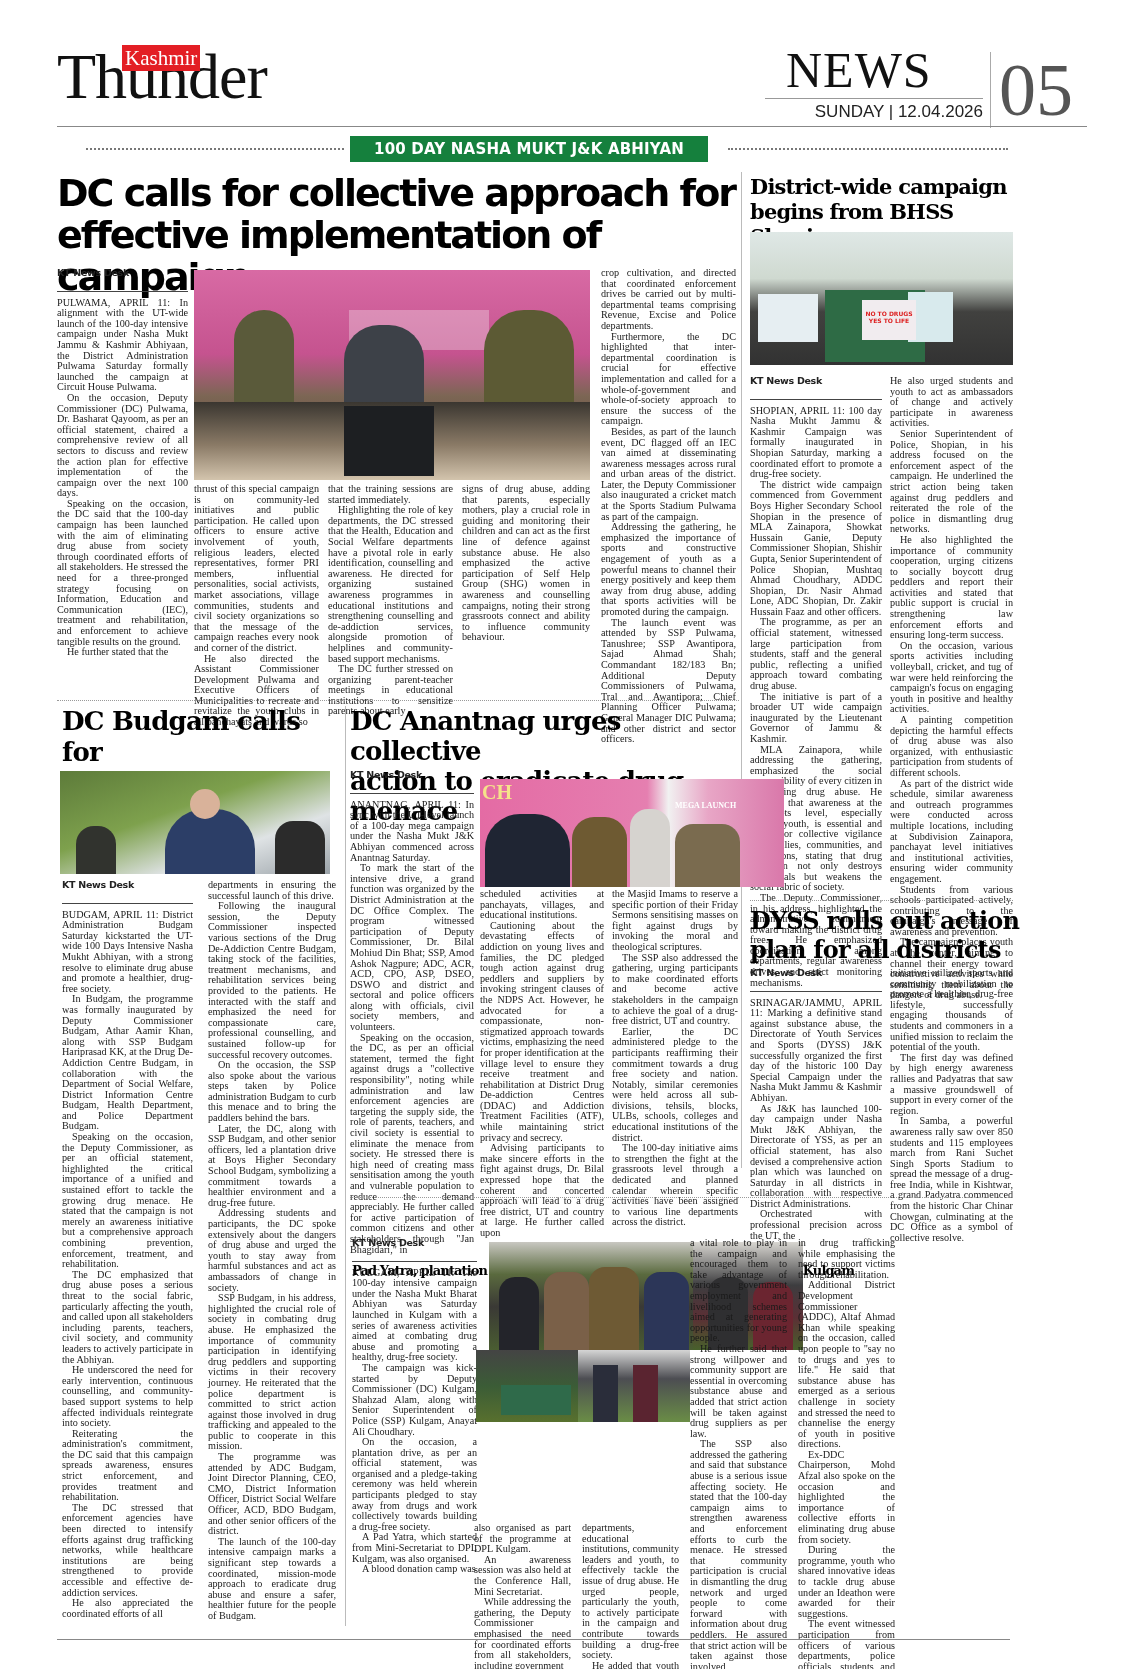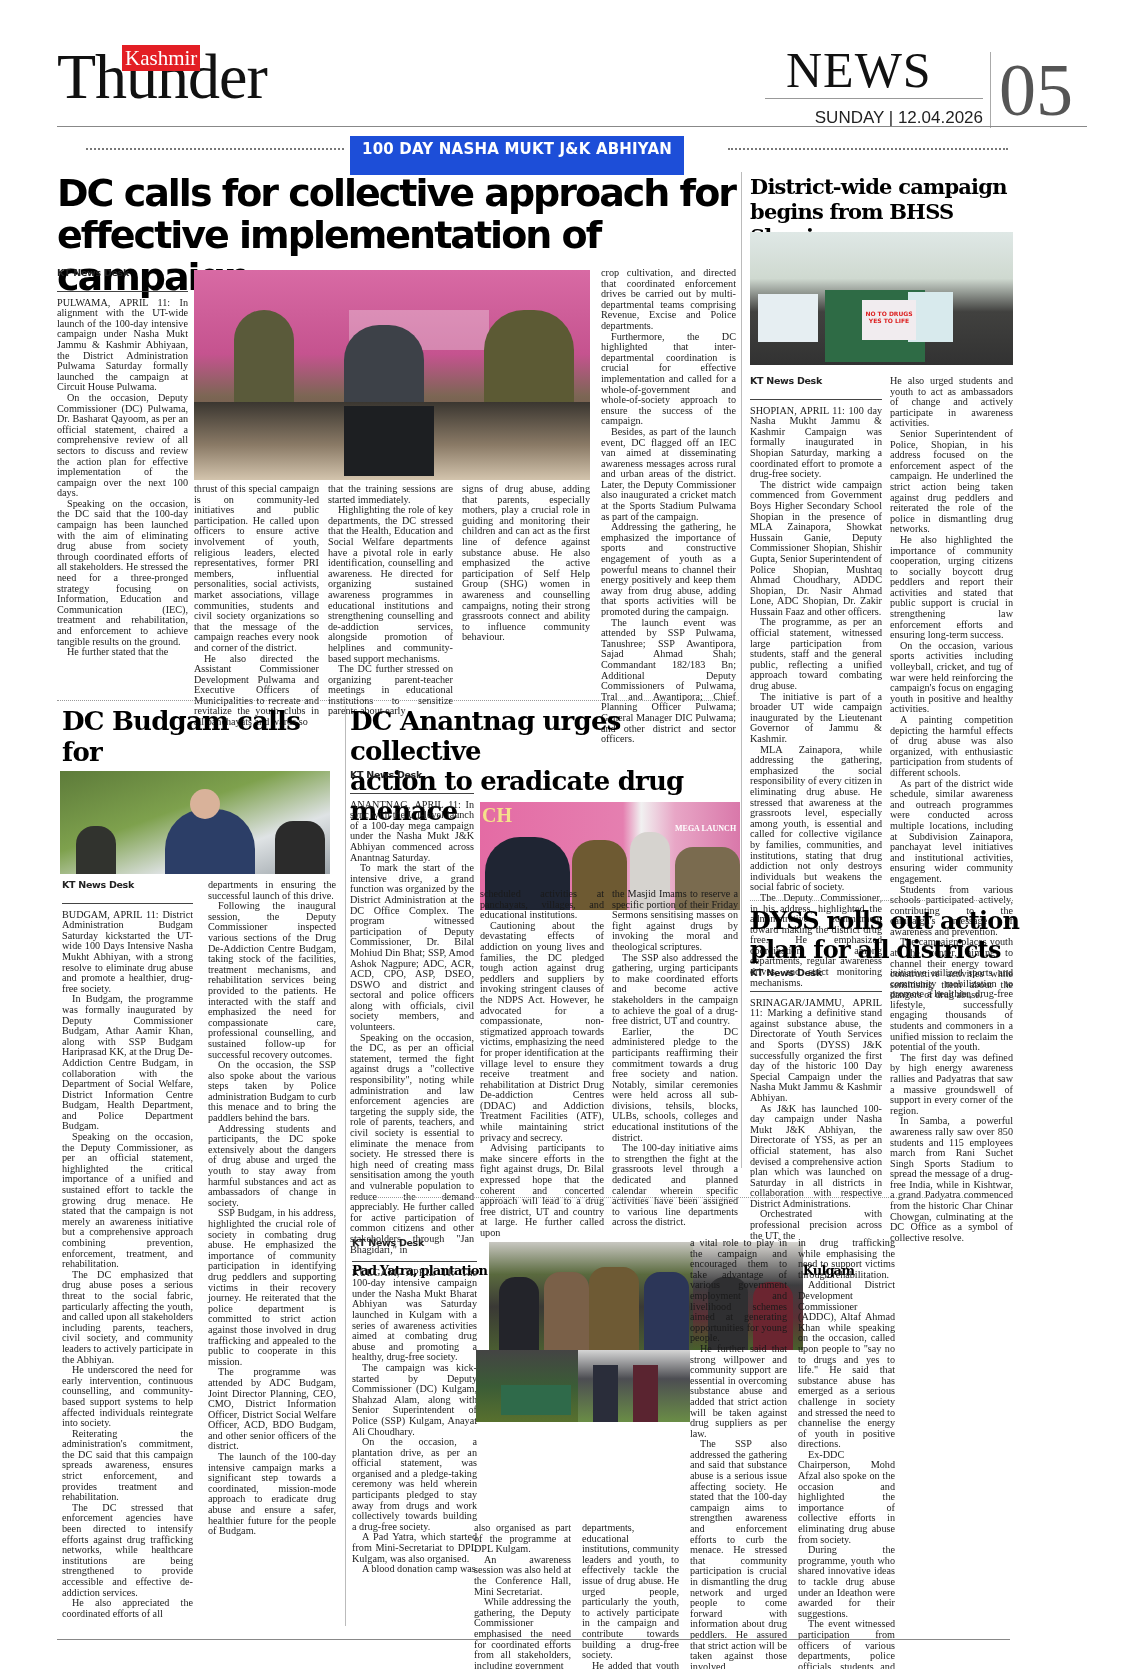--- a/index.html
+++ b/index.html
@@ -4,23 +4,23 @@
 <style>
 *{box-sizing:border-box;margin:0;padding:0}
 html,body{width:1140px;height:1669px;background:#fff;overflow:hidden}
 body{position:relative;font-family:"DejaVu Serif",serif;color:#1a1a1a}
 .abs{position:absolute}
 
 .logo-kashmir{position:absolute;left:122px;top:45px;background:#e31e24;color:#fff;font-family:"Liberation Serif",serif;font-size:21px;line-height:26px;padding:0 3px;z-index:2}
 .logo-thunder{position:absolute;left:57px;top:40px;font-family:"Liberation Serif",serif;font-size:64px;line-height:74px;letter-spacing:-1px;color:#111}
 .mast-rule{position:absolute;left:57px;top:126px;width:1030px;height:1px;background:#888}
 .news-word{position:absolute;left:786px;top:44px;font-family:"Liberation Serif",serif;font-size:50px;line-height:52px;color:#111;letter-spacing:1px}
-.news-date{position:absolute;left:765px;top:98px;width:218px;border-top:1px solid #999;font-family:"Liberation Sans",sans-serif;font-size:17px;padding-top:9px;text-align:right;color:#222}
+.news-date{position:absolute;left:765px;top:98px;width:218px;border-top:1px solid #999;font-family:"Liberation Sans",sans-serif;font-size:17px;padding-top:3px;text-align:right;color:#222}
 .page-num{position:absolute;left:990px;top:52px;border-left:1px solid #aaa;padding-left:8px;font-family:"Liberation Serif",serif;font-size:74px;line-height:76px;color:#555}
-.section-band{position:absolute;left:350px;top:136px;height:39px;background:#1d4ed8;color:#fff;font-family:"DejaVu Sans",sans-serif;font-weight:bold;font-size:15px;line-height:26px;padding:0 12px;letter-spacing:.2px}
+.section-band{position:absolute;left:350px;top:136px;height:26px;background:#15803d;color:#fff;font-family:"DejaVu Sans",sans-serif;font-weight:bold;font-size:15px;line-height:26px;padding:0 24px;letter-spacing:.2px}
 .dots{position:absolute;top:148px;height:2px;border-top:2px dotted #777}
 
 .hl-main{font-family:"DejaVu Sans",sans-serif;font-weight:bold;font-size:38px;line-height:42px;letter-spacing:-2px;color:#000}
 .hl{font-family:"DejaVu Serif",serif;font-weight:bold;color:#000;letter-spacing:-.8px}
 .byline{font-family:"DejaVu Sans",sans-serif;font-weight:bold;font-size:9.5px;color:#222;border-bottom:1px solid #444;padding-bottom:12px;margin-bottom:6px;letter-spacing:-.3px}
 .col{position:absolute;font-family:"Liberation Serif",serif;font-size:10.2px;line-height:10.6px;text-align:justify;color:#1a1a1a;hyphens:auto}
 .col p{text-indent:10px}
 .col p:first-of-type{text-indent:0}
 .photo{position:absolute;overflow:hidden}
 .vrule{position:absolute;width:1px;background:#bbb}
@@ -158,20 +158,21 @@
         <p>Reiterating the administration's commitment, the DC said that this campaign spreads awareness, ensures strict enforcement, and provides treatment and rehabilitation.</p>
         <p>The DC stressed that enforcement agencies have been directed to intensify efforts against drug trafficking networks, while healthcare institutions are being strengthened to provide accessible and effective de-addiction services.</p>
         <p>He also appreciated the coordinated efforts of all</p>
       </div>
   </div>
   <div class="col" style="left:208px;top:880px;width:128px">
       <div class="paras">
         <p>departments in ensuring the successful launch of this drive.</p>
         <p>Following the inaugural session, the Deputy Commissioner inspected various sections of the Drug De-Addiction Centre Budgam, taking stock of the facilities, treatment mechanisms, and rehabilitation services being provided to the patients. He interacted with the staff and emphasized the need for compassionate care, professional counselling, and sustained follow-up for successful recovery outcomes.</p>
         <p>On the occasion, the SSP also spoke about the various steps taken by Police administration Budgam to curb this menace and to bring the paddlers behind the bars.</p>
+        <p>Later, the DC, along with SSP Budgam, and other senior officers, led a plantation drive at Boys Higher Secondary School Budgam, symbolizing a commitment towards a healthier environment and a drug-free future.</p>
         <p>Addressing students and participants, the DC spoke extensively about the dangers of drug abuse and urged the youth to stay away from harmful substances and act as ambassadors of change in society.</p>
         <p>SSP Budgam, in his address, highlighted the crucial role of society in combating drug abuse. He emphasized the importance of community participation in identifying drug peddlers and supporting victims in their recovery journey. He reiterated that the police department is committed to strict action against those involved in drug trafficking and appealed to the public to cooperate in this mission.</p>
         <p>The programme was attended by ADC Budgam, Joint Director Planning, CEO, CMO, District Information Officer, District Social Welfare Officer, ACD, BDO Budgam, and other senior officers of the district.</p>
         <p>The launch of the 100-day intensive campaign marks a significant step towards a coordinated, mission-mode approach to eradicate drug abuse and ensure a safer, healthier future for the people of Budgam.</p>
       </div>
     </div>
 </div>
 
 <div class="vrule" style="left:345px;top:706px;height:920px"></div>
 
@@ -181,21 +182,21 @@
     <div>action to eradicate drug menace</div>
   </div>
   <div class="col" style="left:350px;top:770px;width:124px">
     <div class="byline">KT News Desk</div>
     <div class="paras">
         <p>ANANTNAG, APRIL 11: In sync with the UT-level launch of a 100-day mega campaign under the Nasha Mukt J&amp;K Abhiyan commenced across Anantnag Saturday.</p>
         <p>To mark the start of the intensive drive, a grand function was organized by the District Administration at the DC Office Complex. The program witnessed participation of Deputy Commissioner, Dr. Bilal Mohiud Din Bhat; SSP, Amod Ashok Nagpure; ADC, ACR, ACD, CPO, ASP, DSEO, DSWO and district and sectoral and police officers along with officials, civil society members, and volunteers.</p>
         <p>Speaking on the occasion, the DC, as per an official statement, termed the fight against drugs a "collective responsibility", noting while administration and law enforcement agencies are targeting the supply side, the role of parents, teachers, and civil society is essential to eliminate the menace from society. He stressed there is high need of creating mass sensitisation among the youth and vulnerable population to reduce the demand appreciably. He further called for active participation of common citizens and other stakeholders through "Jan Bhagidari," in</p>
       </div>
   </div>
-  <div class="photo" style="left:480px;top:802px;width:260px;height:108px;background:linear-gradient(90deg,#e46ba4 0%,#e57fb0 55%,#f1f1f1 62%,#e8a6c6 75%,#d978aa 100%)">
+  <div class="photo" style="left:480px;top:779px;width:304px;height:108px;background:linear-gradient(90deg,#e46ba4 0%,#e57fb0 55%,#f1f1f1 62%,#e8a6c6 75%,#d978aa 100%)">
     <div style="position:absolute;left:2px;top:2px;font-family:'Liberation Serif',serif;font-weight:bold;font-size:20px;color:#f5e28a">CH</div>
     <div style="position:absolute;left:195px;top:22px;font-family:'Liberation Serif',serif;font-size:8px;color:#fff;font-weight:bold">MEGA LAUNCH</div>
     <div style="position:absolute;left:5px;top:35px;width:85px;height:73px;background:#1f2533;border-radius:35px 35px 0 0"></div>
     <div style="position:absolute;left:92px;top:38px;width:55px;height:70px;background:#6e5a32;border-radius:22px 22px 0 0"></div>
     <div style="position:absolute;left:150px;top:30px;width:40px;height:78px;background:#d6d3cf;border-radius:18px 18px 0 0"></div>
     <div style="position:absolute;left:195px;top:45px;width:65px;height:63px;background:#7a6b4f;border-radius:18px 18px 0 0"></div>
   </div>
   <div class="col" style="left:480px;top:889px;width:124px">
       <div class="paras">
         <p>scheduled activities at panchayats, villages, and educational institutions.</p>

